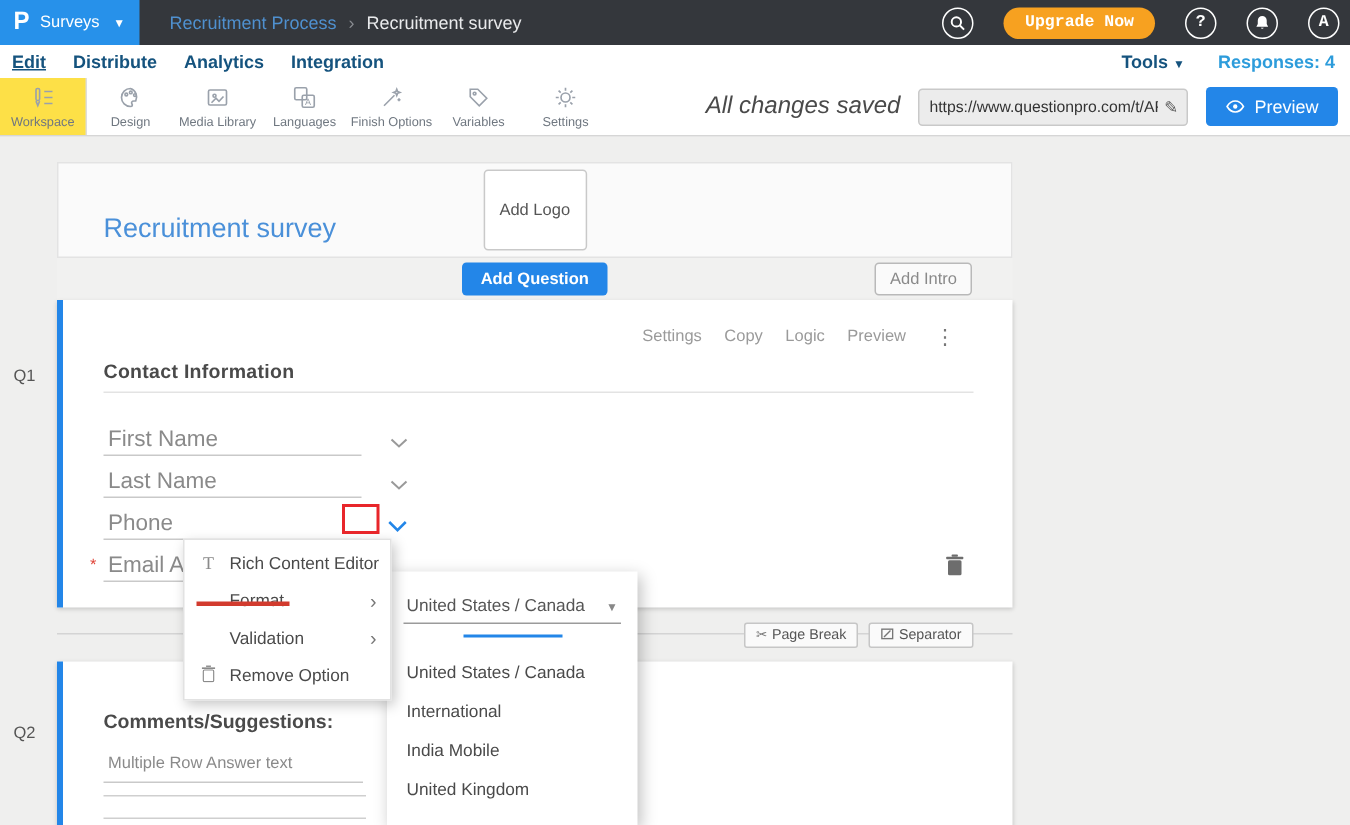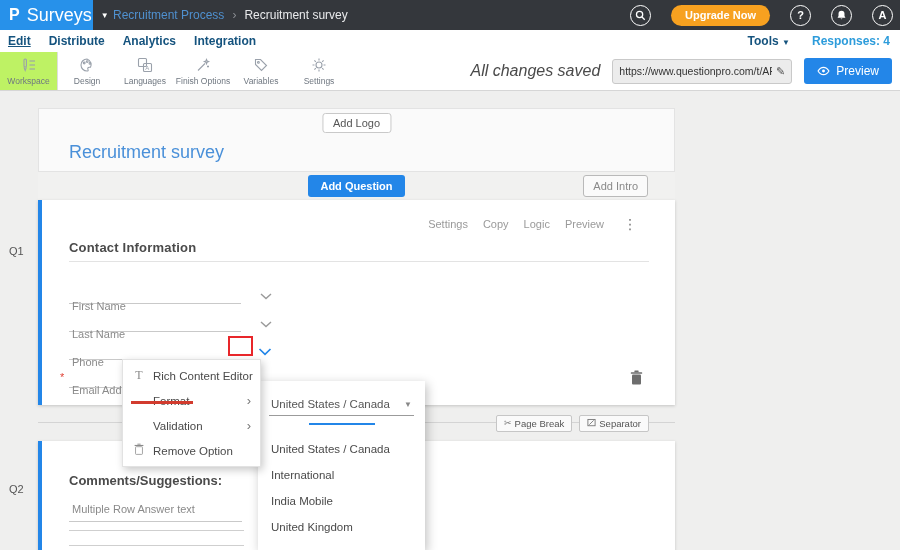--- a/index.html
+++ b/index.html
@@ -4,74 +4,74 @@
 <style>
   * { margin:0; padding:0; box-sizing:border-box; }
   html,body { width:900px; height:550px; overflow:hidden; }
   body { font-family:"Liberation Sans", sans-serif; background:#efefee; }
   #app { position:relative; width:900px; height:550px; }
 
   
   .topbar { position:absolute; left:0; top:0; width:900px; height:30px; background:#34373c; display:flex; align-items:center; }
   .logo-block { width:93px; height:30px; background:#2791ea; display:flex; align-items:center; padding-left:9px; gap:7px; cursor:pointer; }
   .logo-p { color:#fff; font-weight:bold; font-size:16px; line-height:1; transform:scaleY(1.05); }
-  .logo-label { color:#fff; font-size:18px; }
+  .logo-label { color:#fff; font-size:11px; }
   .logo-caret { color:#fff; font-size:8px; margin-left:2px; }
   .breadcrumb { display:flex; align-items:center; gap:8px; margin-left:20px; font-size:12px; }
   .crumb-parent { color:#4f90cf; cursor:pointer; }
   .crumb-sep { color:#8a8d92; font-size:12px; }
   .crumb-current { color:#e9eaec; }
-  .topbar-right { margin-left:auto; display:flex; align-items:center; gap:20px; padding-right:7px; }
+  .topbar-right { margin-left:auto; display:flex; align-items:center; gap:20px; padding-right:7px;font-family:Liberation Mono, monospace; }
   .circle-btn { width:21px; height:21px; border:1.4px solid #fff; border-radius:50%; color:#fff; display:flex; align-items:center; justify-content:center; font-size:11px; font-weight:bold; cursor:pointer; }
   .upgrade-btn { background:#f7a120; color:#fff; border:none; border-radius:11px; height:21px; padding:0 14px; font-size:11px; font-weight:bold; font-family:inherit; cursor:pointer; }
 
   
   .tabbar { position:absolute; left:0; top:30px; width:900px; height:22px; background:#fff; display:flex; align-items:center; font-size:12px; }
   .tab { color:#15537e; font-weight:700; margin-left:18px; cursor:pointer; }
   .tab:first-child { margin-left:8px; }
   .tab.active { text-decoration:underline; }
   .tabbar-right { margin-left:auto; display:flex; align-items:center; gap:22px; padding-right:10px; }
   .tools-link { color:#15537e; font-weight:700; cursor:pointer; }
   .tools-caret { font-size:8px; }
   .responses-link { color:#2d9cdb; font-weight:700; cursor:pointer; }
 
   
   .toolbar { position:absolute; left:0; top:52px; width:900px; height:39px; background:#fff; border-bottom:1px solid #d6d6d6; display:flex; align-items:stretch; }
   .tool { width:58px; display:flex; flex-direction:column; align-items:center; justify-content:center; gap:3px; cursor:pointer; }
-  .tool.active { background:#bef264; border-right:1px solid #ddd; }
+  .tool.active { background:#fde047; border-right:1px solid #ddd; }
   .tool-label { font-size:8.5px; color:#6f7780; white-space:nowrap; }
   .tool svg { stroke:#9aa1ab; fill:none; stroke-width:1.1; }
   .toolbar-right { margin-left:auto; display:flex; align-items:center; gap:12px; padding-right:8px; }
   .saved-note { font-style:italic; font-size:16px; color:#4a4a4a; }
   .url-box { width:180px; height:25px; background:#ececec; border:1px solid #c9c9c9; border-radius:3px; display:flex; align-items:center; padding:0 6px; gap:4px; }
   .url-input { flex:1; min-width:0; border:none; background:transparent; font-size:10.5px; color:#333; font-family:inherit; white-space:nowrap; overflow:hidden; outline:none; }
   .pencil-icon { font-size:11px; color:#555; cursor:pointer; }
   .preview-btn { background:#2386e8; color:#fff; border:none; border-radius:3px; height:26px; padding:0 13px; font-size:12px; font-family:inherit; display:flex; align-items:center; gap:6px; cursor:pointer; }
 
   
   .content { position:absolute; left:0; top:92px; width:900px; height:458px; background:#efefee; overflow:hidden; }
   .q-label { position:absolute; left:9px; font-size:11px; color:#555;text-align:center; }
 
   .survey-col { position:absolute; left:38px; top:16px; width:637px; }
   .header-card { height:64px; background:#fafafa; border:1px solid #e3e3e3; position:relative; }
-  .add-logo-btn { position:absolute; left:50%; top:4px; transform:translateX(-50%); background:#fff; border:1px solid #c9c9c9; border-radius:3px; color:#555; font-size:11px; padding:3px 10px; font-family:inherit; cursor:pointer; }
+  .add-logo-btn { position:absolute; left:50%; top:4px; transform:translateX(-50%); background:#fff; border:1px solid #c9c9c9; border-radius:3px; color:#555; font-size:11px; padding:20px 10px; font-family:inherit; cursor:pointer; }
   .survey-title { position:absolute; left:30px; top:33px; color:#4a90d9; font-size:18px; }
   .addq-bar { height:28px; background:#f1f1f0; position:relative; display:flex; align-items:center; justify-content:center; }
   .add-question-btn { background:#2386e8; color:#fff; border:none; border-radius:3px; font-size:11px; font-weight:bold; padding:5px 12px; font-family:inherit; cursor:pointer;text-align:center; }
   .add-intro-btn { position:absolute; right:27px; background:#fafafa; border:1px solid #b9b9b9; border-radius:3px; color:#8a8a8a; font-size:11px; padding:4px 9px; font-family:inherit; cursor:pointer; }
 
   .q1-card { height:205px; background:#fff; border-left:4px solid #2386e8; box-shadow:0 1px 3px rgba(0,0,0,.18); position:relative; }
   .q-actions { position:absolute; top:16px; right:38px; display:flex; align-items:center; gap:15px; font-size:11px; color:#9a9a9a; }
   .q-action { cursor:pointer; }
   .kebab { color:#777; font-size:14px; cursor:pointer; margin-left:4px; }
   .q-title { position:absolute; left:27px; top:40px; font-size:13px; font-weight:bold; color:#4a4a4a; letter-spacing:.2px; }
   .q-divider { position:absolute; left:27px; right:26px; top:61px; border-bottom:1px solid #e3e3e3; }
   .fields { position:absolute; left:27px; top:76px; width:172px; }
   .field-row { position:relative; height:28px; border-bottom:1px solid #c9c9c9; }
-  .field-label { position:absolute; left:3px; top:24px; font-size:11px; color:#8a8a8a; }
+  .field-label { position:absolute; left:3px; top:8px; font-size:15px; color:#8a8a8a; }
   .field-chevron { position:absolute; right:-31px; top:10px; cursor:pointer; }
   .req-star { position:absolute; left:-9px; top:11px; color:#e04438; font-size:11px; }
   .trash-btn { position:absolute; right:32px; bottom:16px; cursor:pointer; }
 
   .pagebreak-row { height:36px; position:relative; display:flex; align-items:center; justify-content:flex-end; gap:7px; padding-right:26px; }
   .pagebreak-row::before { content:""; position:absolute; left:0; right:0; top:17px; border-top:1px solid #d4d4d4; }
   .pb-btn { position:relative; z-index:1; background:#fafafa; border:1px solid #c6c6c6; border-radius:2px; color:#555; font-size:9.5px; padding:2px 7px; font-family:inherit; display:flex; align-items:center; gap:3px; cursor:pointer; }
   .pb-ico { font-size:9px; color:#777; }
 
   .q2-card { height:122px; background:#fff; border-left:4px solid #2386e8; box-shadow:0 1px 3px rgba(0,0,0,.18); position:relative; }
@@ -156,20 +156,28 @@
       <span class="tool-label">Workspace</span>
     </div>
     <div class="tool">
       <svg width="16" height="16" viewBox="0 0 16 16">
           <path d="M8 2a6 6 0 1 0 0 12c1.3 0 1.5-.9.9-1.8-.5-.9.1-1.9 1.3-1.9h1.3A6 6 0 0 0 8 2z"></path>
           <circle cx="5.2" cy="6" r=".9"></circle>
           <circle cx="8.2" cy="4.6" r=".9"></circle>
           <circle cx="11" cy="6.4" r=".9"></circle>
         </svg>
       <span class="tool-label">Design</span>
+    </div>
+    <div class="tool">
+      <svg width="16" height="16" viewBox="0 0 16 16">
+          <rect x="2" y="3" width="12" height="10" rx="1"></rect>
+          <circle cx="6" cy="6.8" r="1"></circle>
+          <path d="M4 11.5l3-3 2 2 3-3.2"></path>
+        </svg>
+      <span class="tool-label">Media Library</span>
     </div>
     <div class="tool">
       <svg width="16" height="16" viewBox="0 0 16 16">
           <rect x="1.5" y="1.5" width="8" height="8" rx="1"></rect>
           <rect x="6.5" y="6.5" width="8" height="8" rx="1"></rect>
           <text x="8.3" y="13" font-size="6" fill="#9aa1ab" stroke="none">A</text>
         </svg>
       <span class="tool-label">Languages</span>
     </div>
     <div class="tool">

